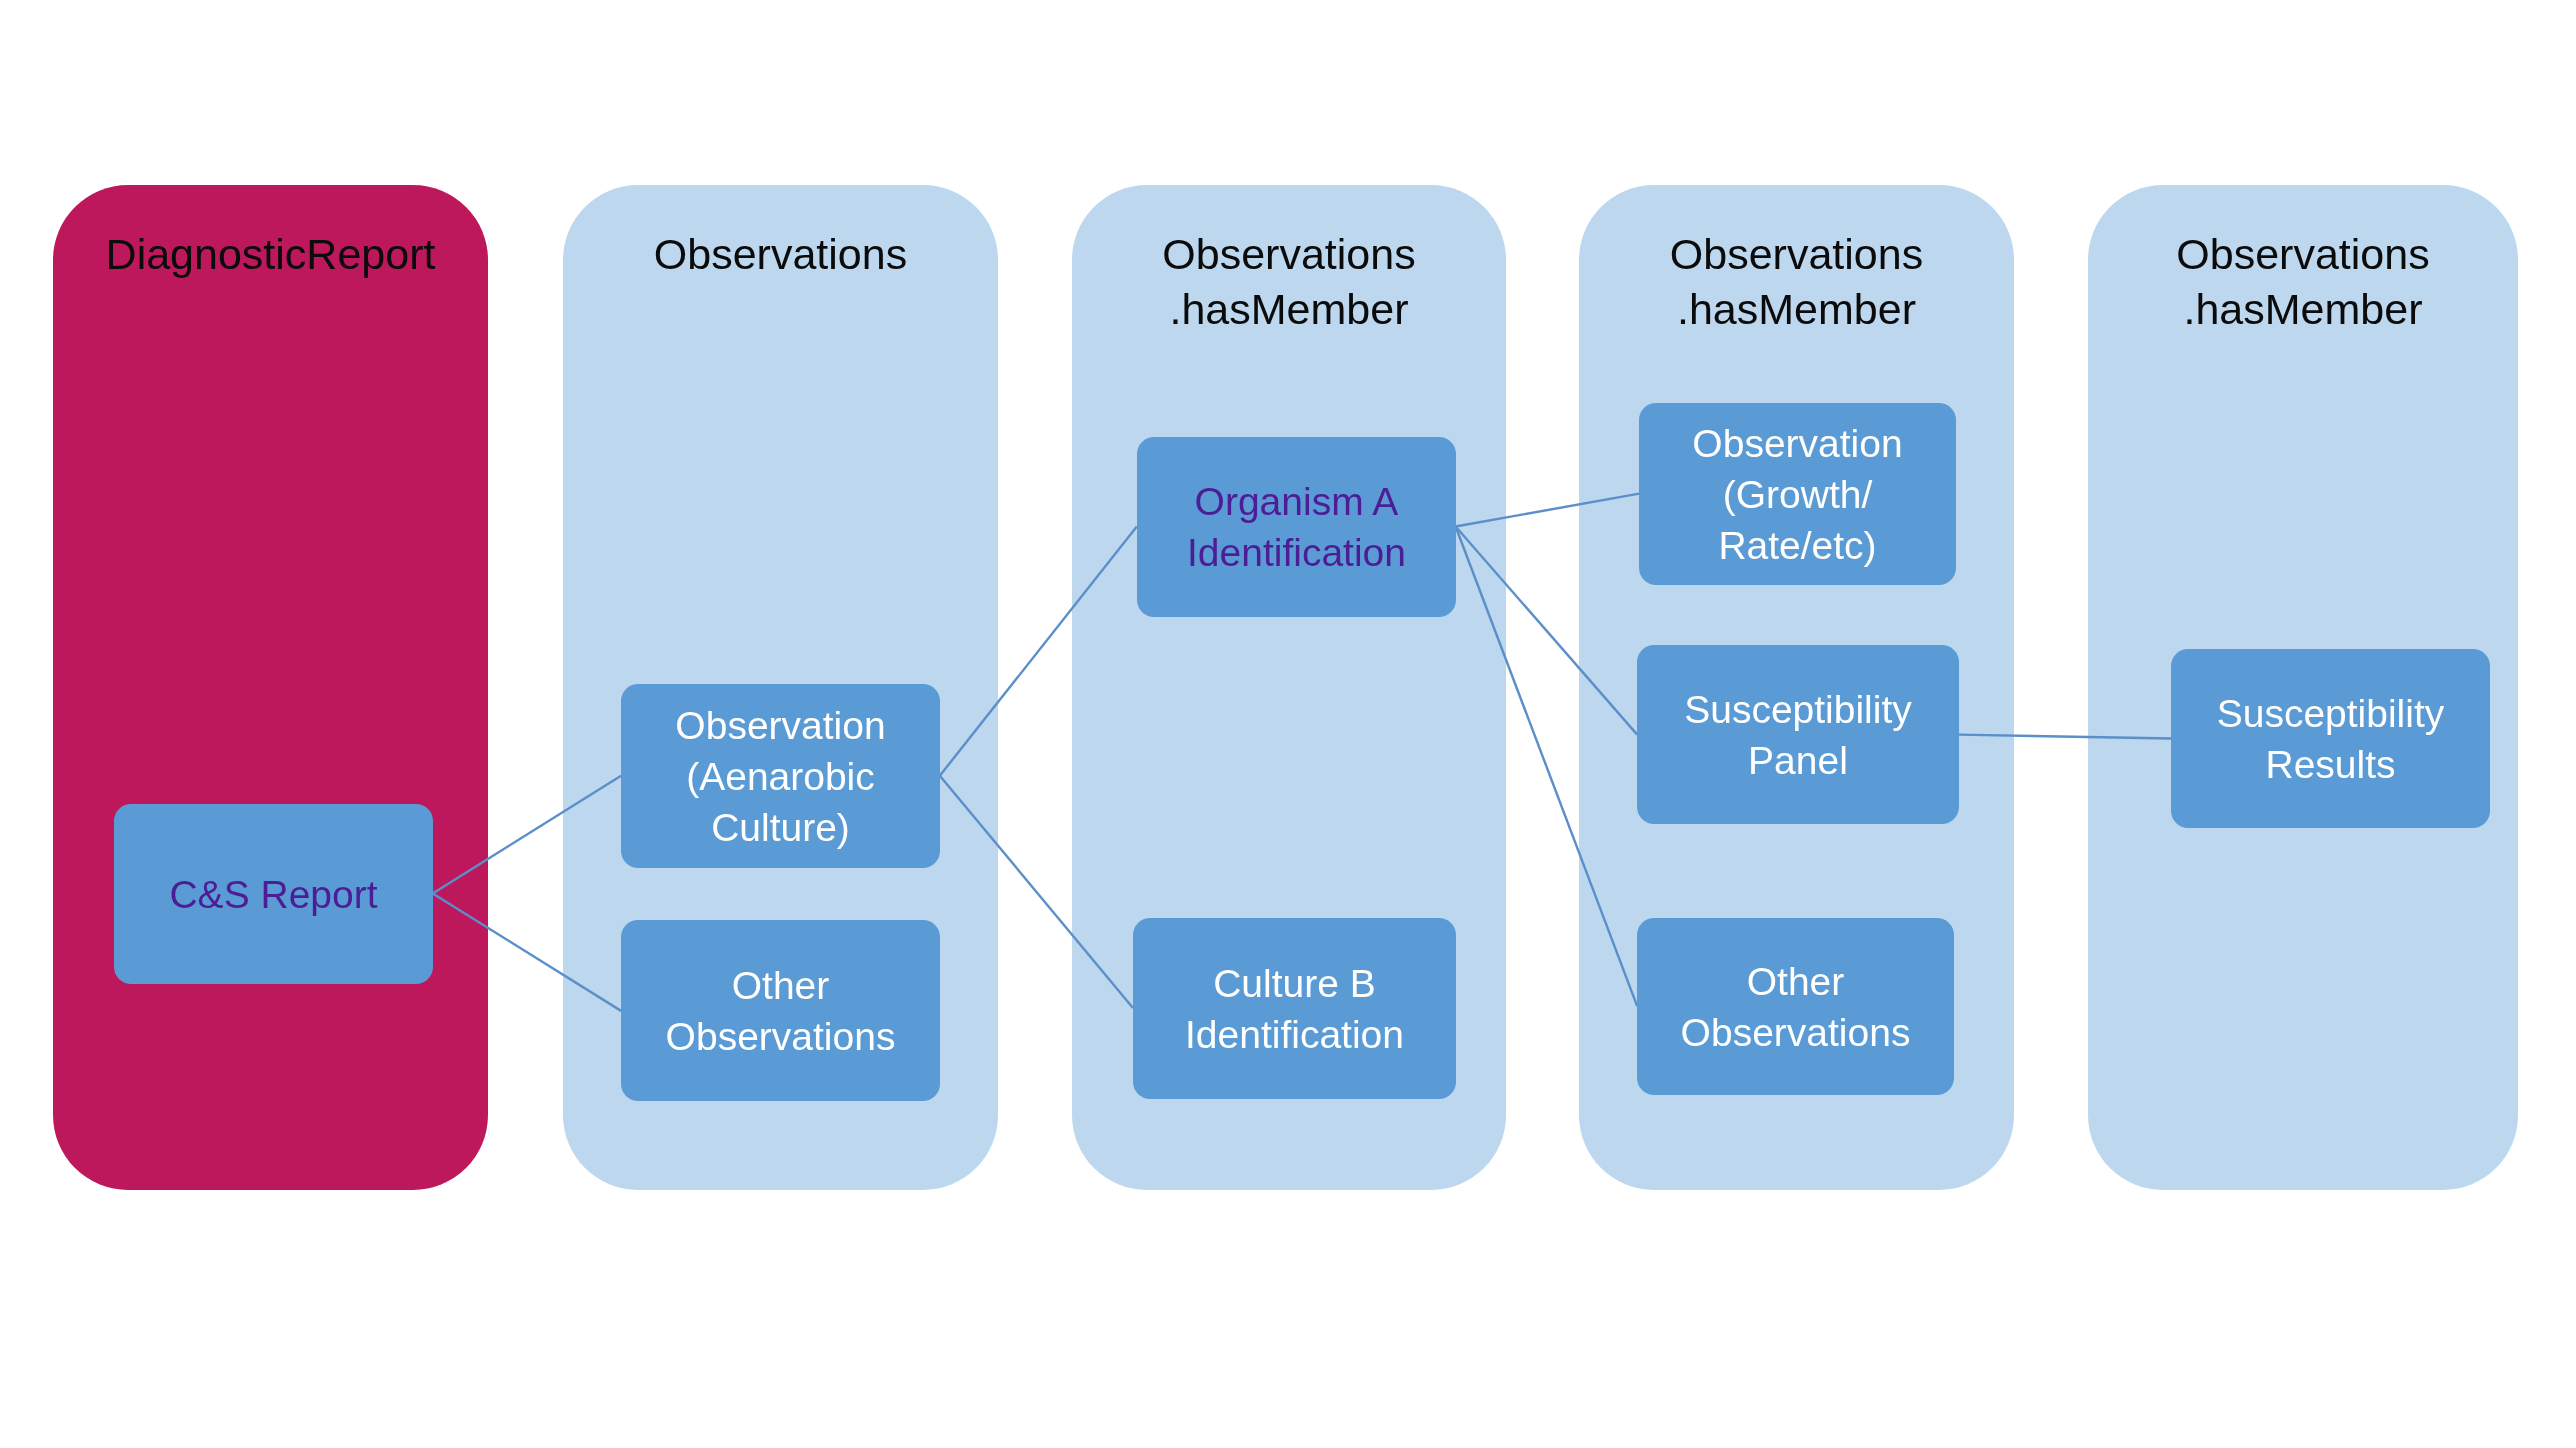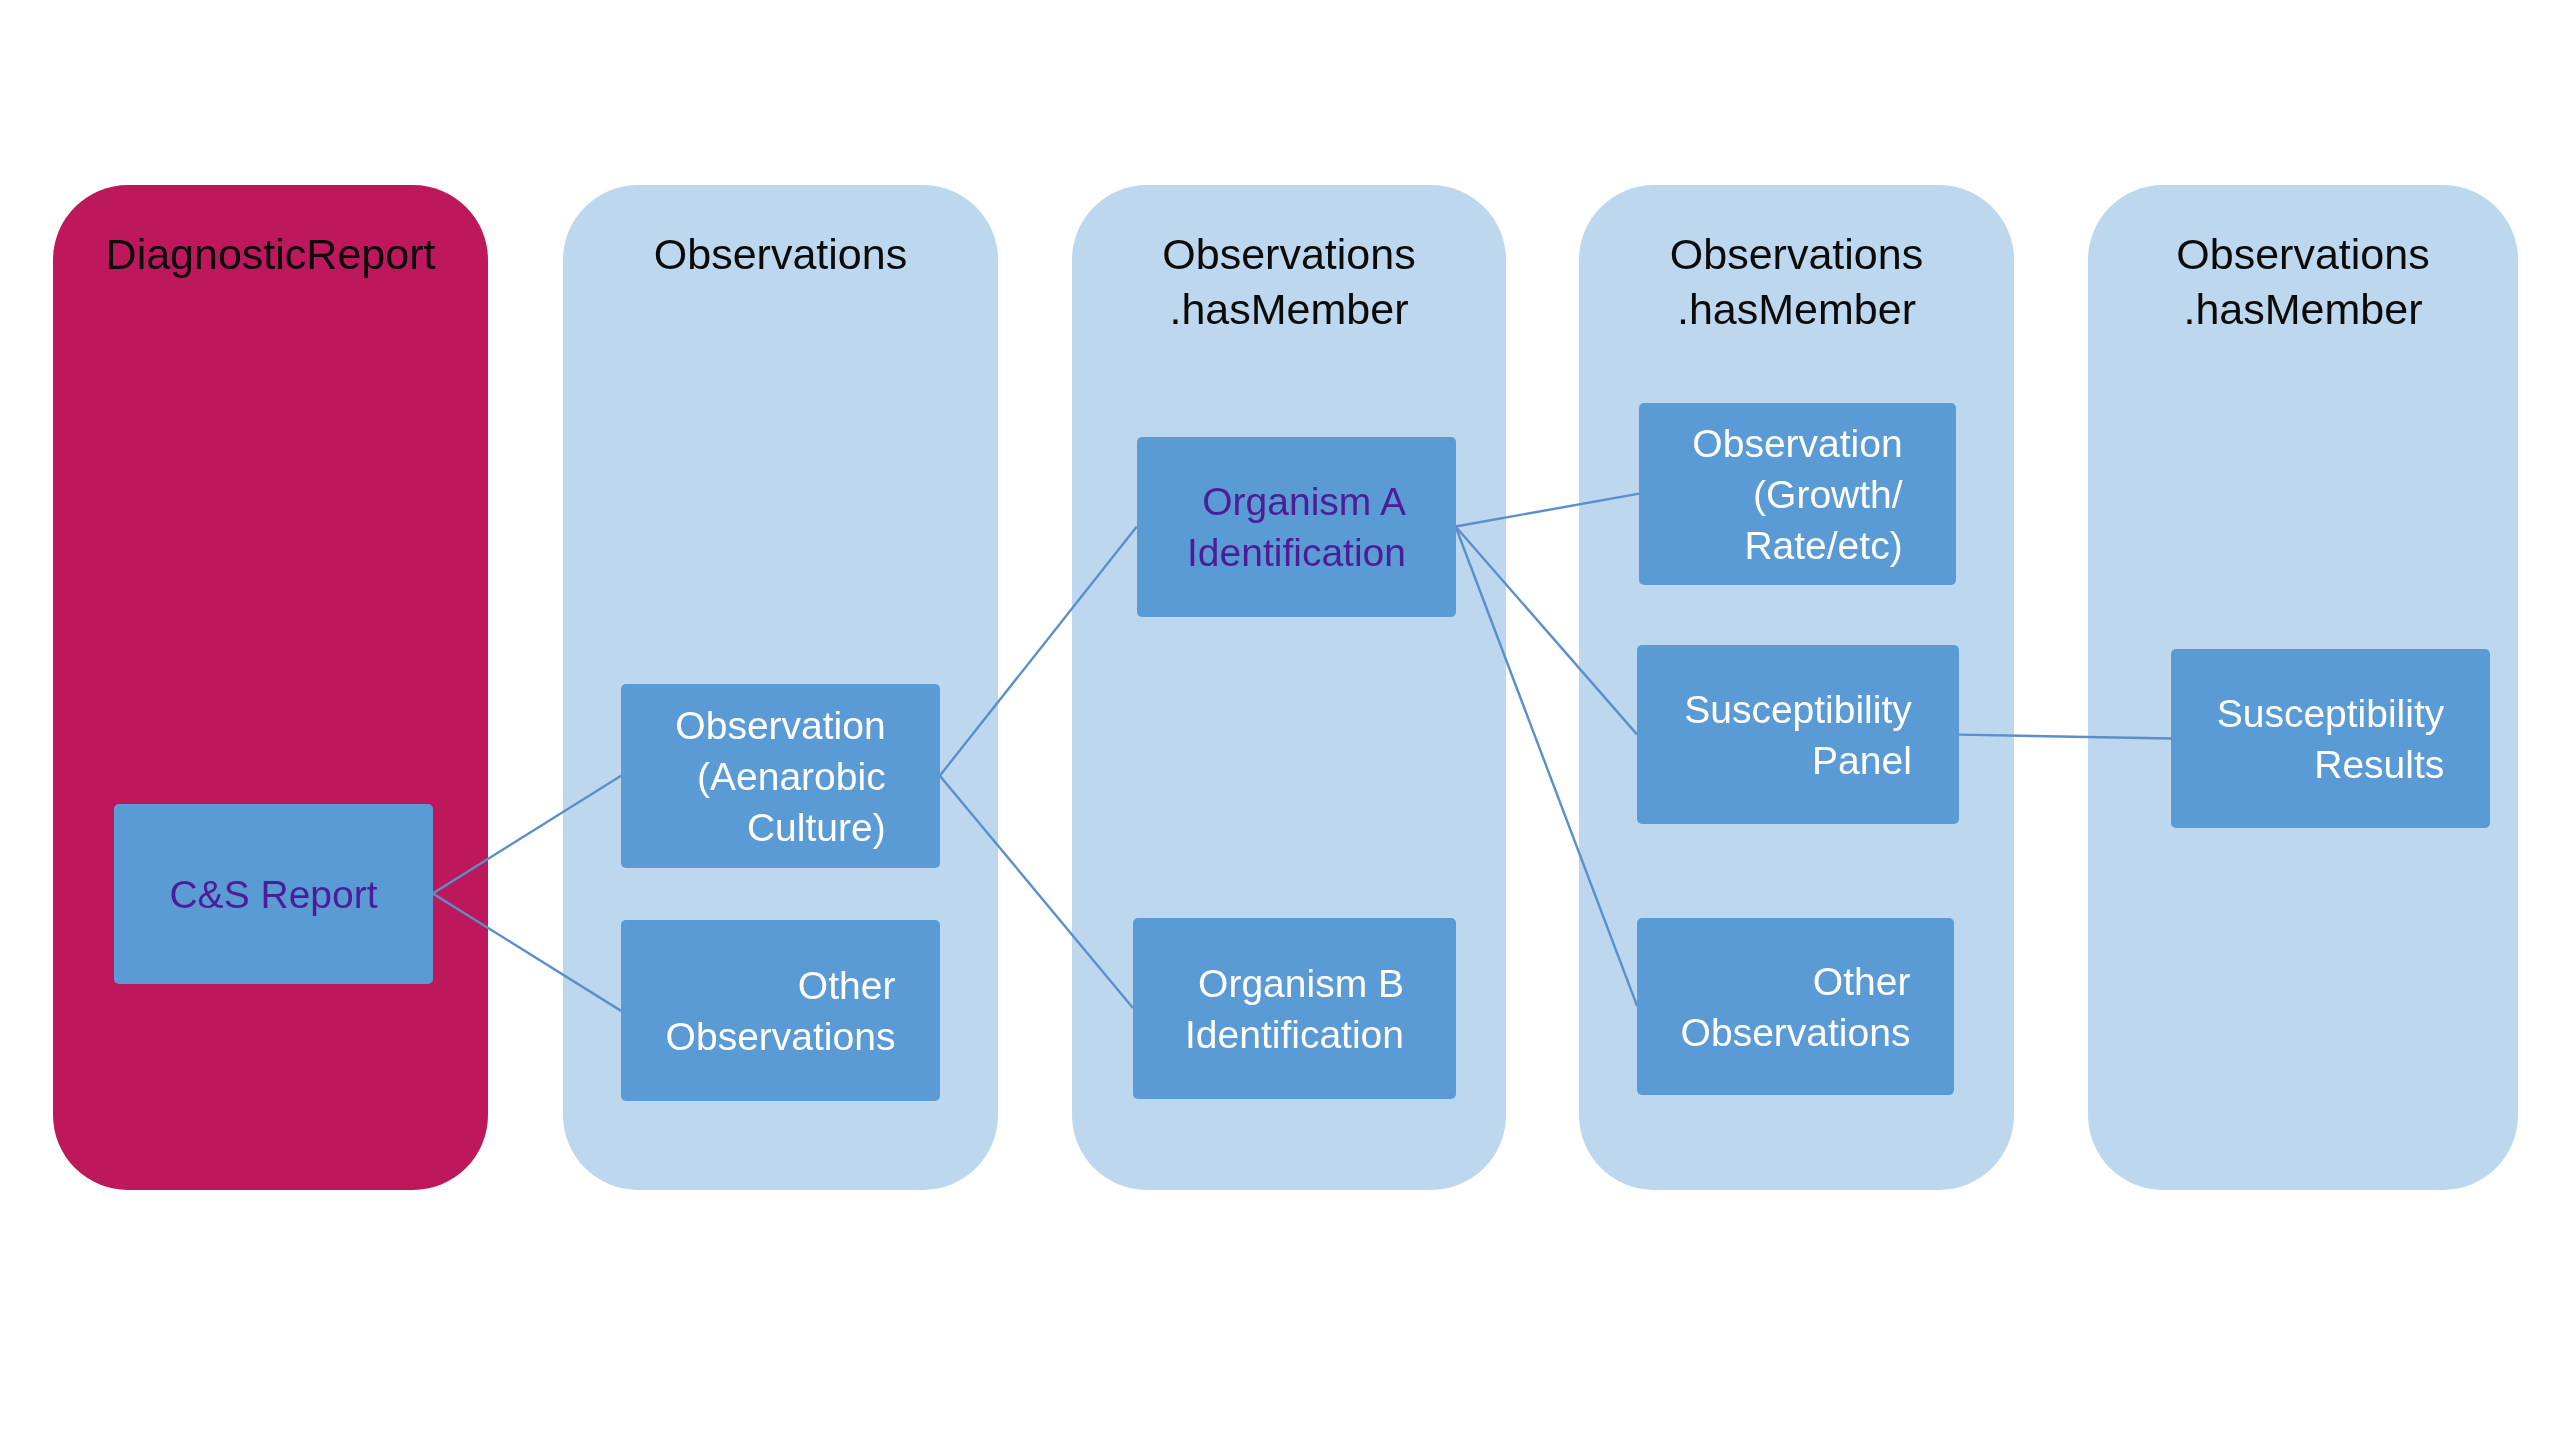--- a/index.html
+++ b/index.html
@@ -37,26 +37,26 @@
     position: absolute;
     left: 0;
     top: 0;
     width: 2576px;
     height: 1449px;
     z-index: 2;
   }
   .node {
     position: absolute;
     background: #5B9BD5;
-    border-radius: 5px;
+    border-radius: 17px;
     color: #ffffff;
     display: flex;
     align-items: center;
     justify-content: center;
-    text-align: right;
+    text-align: center;
     font-size: 39px;
     line-height: 51px;
     white-space: pre-line;
     z-index: 3;
   }
 </style>
 </head>
 <body>
 
 <div id="canvas">
@@ -96,21 +96,21 @@
   <div class="node" style="left: 621px; top: 684px; width: 319px; height: 184px; background: rgb(91, 155, 213); color: rgb(255, 255, 255);">Observation
 (Aenarobic
 Culture)</div>
 
   <div class="node" style="left: 621px; top: 920px; width: 319px; height: 181px; background: rgb(91, 155, 213); color: rgb(255, 255, 255);">Other
 Observations</div>
 
   <div class="node" style="left: 1137px; top: 437px; width: 319px; height: 180px; background: rgb(91, 155, 213); color: #4c1d95;">Organism A
 Identification</div>
 
-  <div class="node" style="left: 1133px; top: 918px; width: 323px; height: 181px; background: rgb(91, 155, 213); color: rgb(255, 255, 255);">Organism B
+  <div class="node" style="left: 1133px; top: 918px; width: 323px; height: 181px; background: rgb(91, 155, 213); color: rgb(255, 255, 255);">Culture B
 Identification</div>
 
   <div class="node" style="left: 1639px; top: 403px; width: 317px; height: 182px; background: rgb(91, 155, 213); color: rgb(255, 255, 255);">Observation
 (Growth/
 Rate/etc)</div>
 
   <div class="node" style="left: 1637px; top: 645px; width: 322px; height: 179px; background: rgb(91, 155, 213); color: rgb(255, 255, 255);">Susceptibility
 Panel</div>
 
   <div class="node" style="left: 1637px; top: 918px; width: 317px; height: 177px; background: rgb(91, 155, 213); color: rgb(255, 255, 255);">Other

